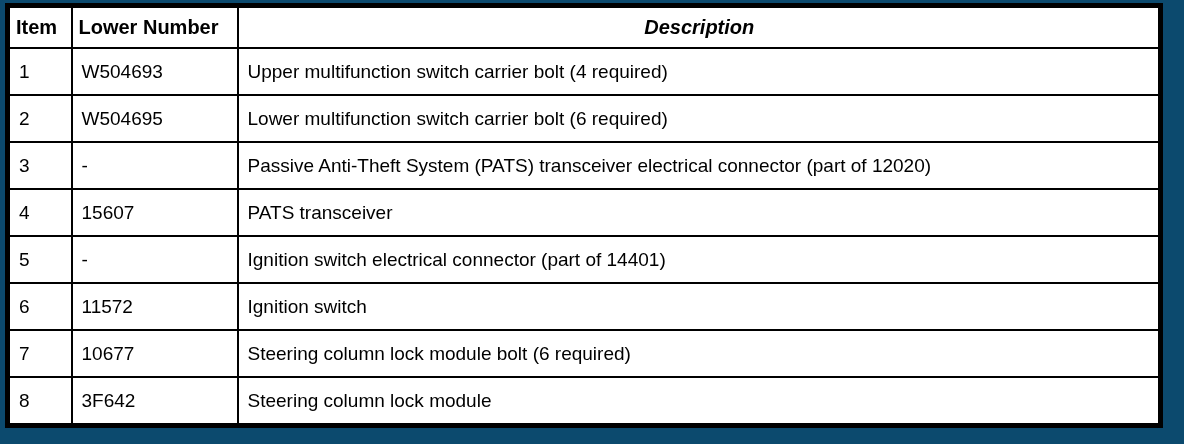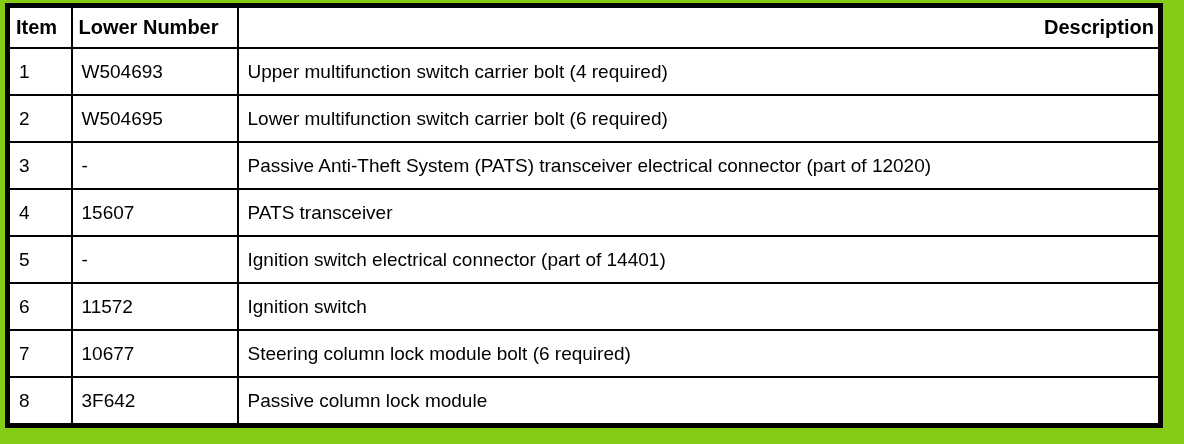--- a/index.html
+++ b/index.html
@@ -4,21 +4,21 @@
 <style>
   html, body {
     margin: 0;
     padding: 0;
     background: #ffffff;
   }
   .page {
     position: relative;
     width: 1184px;
     height: 444px;
-    background: #84cc16;
+    background: #0c4a6e;
     overflow: hidden;
   }
   table.parts-table {
     position: absolute;
     left: 5px;
     top: 3px;
     width: 1158px;
     border-collapse: collapse;
     table-layout: fixed;
     font-family: "Liberation Sans", sans-serif;
@@ -36,21 +36,22 @@
     border: 5px solid #000000;
   }
   table.parts-table th {
     font-size: 20px;
     font-weight: bold;
     text-align: left;
     height: 39px;
     padding: 0 4px 0 6px;
   }
   table.parts-table th.col-description {
-    text-align: right;
+    text-align: center;
+    font-style: italic;
   }
   table.parts-table td {
     font-size: 19px;
     font-weight: normal;
     height: 45px;
     padding: 0 6px 0 9px;
   }
 </style>
 </head>
 <body>
@@ -101,17 +102,17 @@
           <td>Ignition switch</td>
         </tr>
         <tr>
           <td>7</td>
           <td>10677</td>
           <td>Steering column lock module bolt (6 required)</td>
         </tr>
         <tr>
           <td>8</td>
           <td>3F642</td>
-          <td>Passive column lock module</td>
+          <td>Steering column lock module</td>
         </tr>
       </tbody>
   </table>
 </div>
 
 </body></html>

